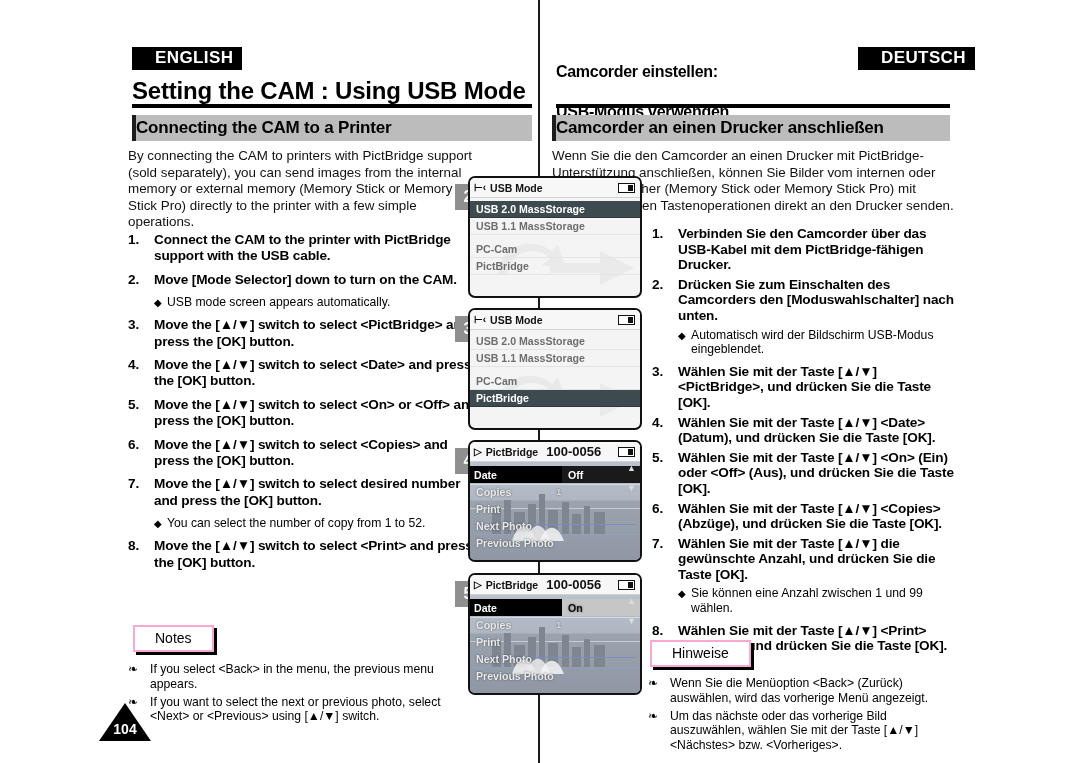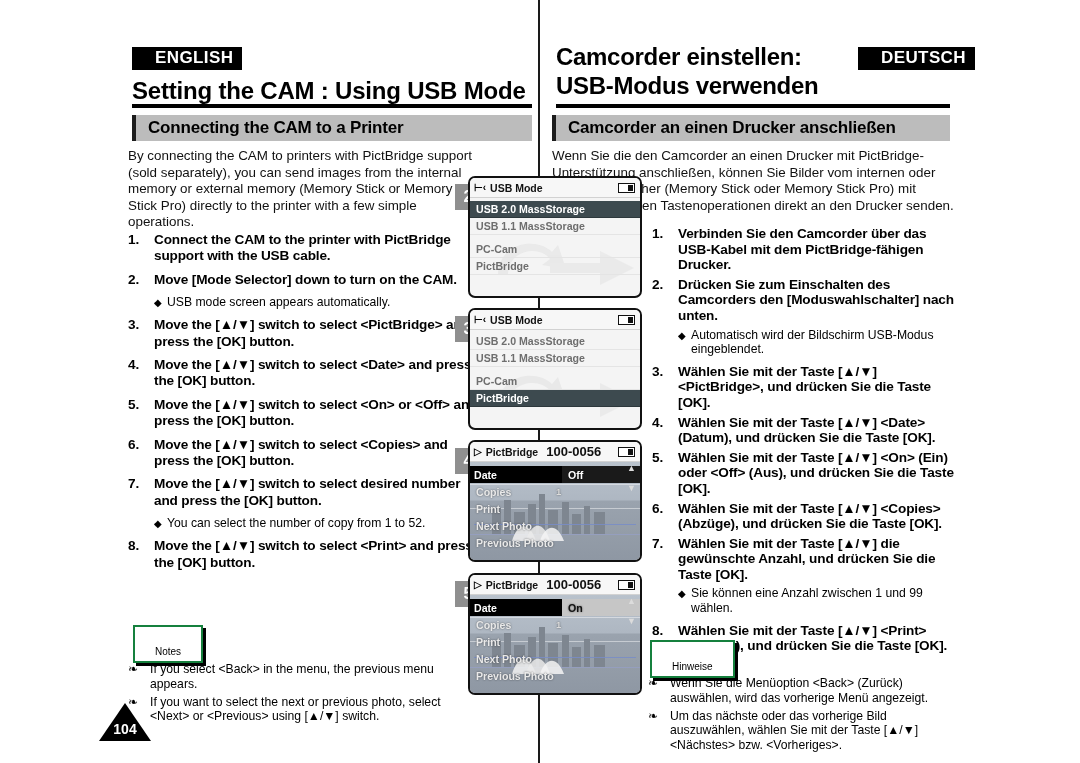--- a/index.html
+++ b/index.html
@@ -29,42 +29,43 @@
   }
   .hdr-en { position: absolute; left: 132px; top: 47px; width: 400px; }
   .hdr-de { position: absolute; left: 556px; top: 42px; width: 400px; }
   .deutsch-tag { position: absolute; left: 858px; top: 47px; }
 
   .title-en {
     font-size: 24px; font-weight: bold; letter-spacing: -0.2px;
     margin-top: 7px; white-space: nowrap;
   }
   .title-de {
-    font-size: 24px; font-weight: bold; letter-spacing: -0.3px;
+    font-size: 16px; font-weight: bold; letter-spacing: -0.3px;
     line-height: 1.22;
+    margin-top: 20px;
   }
   .rule-en {
     position: absolute; left: 132px; top: 104px; width: 400px; height: 4px;
     background: #000;
   }
   .rule-de {
     position: absolute; left: 556px; top: 104px; width: 394px; height: 4px;
     background: #000;
   }
 
   
   .sec-bar {
     position: absolute; height: 26px;
     background: #bcbcbc;
     border-left: 4px solid #1c1c1c;
     display: flex; align-items: center;
   }
   .sec-bar span {
     font-size: 17px; font-weight: bold; color: #000;
-    padding-left: 12px; letter-spacing: -0.2px; white-space: nowrap;
+    padding-left: 0; letter-spacing: -0.2px; white-space: nowrap;
   }
   .sec-en { left: 132px; top: 115px; width: 400px; }
   .sec-de { left: 552px; top: 115px; width: 398px; }
 
   
   .intro {
     position: absolute;
     font-size: 13.4px; line-height: 16.6px; color: #111;
   }
   .intro-en { left: 128px; top: 148px; width: 348px; }
@@ -89,24 +90,24 @@
 
   .bullet {
     display: flex; margin: 2px 0 7px 26px;
     font-size: 12.2px; line-height: 14.6px; font-weight: normal;
   }
   .bullet .dot { flex: 0 0 13px; font-size: 10px; line-height: 15px; }
 
   
   .notes-box {
     position: absolute;
-    border: 2px solid #15803d;
+    border: 2px solid #f9a8d4;
     background: #fff;
-    padding: 19px 20px 4px 20px;
-    font-size: 10px;
+    padding: 3px 20px 4px 20px;
+    font-size: 14px;
     box-shadow: 3px 3px 0 #000;
   }
   .notes-en { left: 133px; top: 625px; }
   .notes-de { left: 650px; top: 640px; }
 
   .note-list { position: absolute; font-size: 12.2px; line-height: 14.8px; }
   .note-en { left: 128px; top: 662px; width: 352px; }
   .note-de { left: 648px; top: 676px; width: 312px; }
   .note-item { display: flex; margin-bottom: 3px; }
   .note-item .mk { flex: 0 0 22px; font-size: 12px; }

